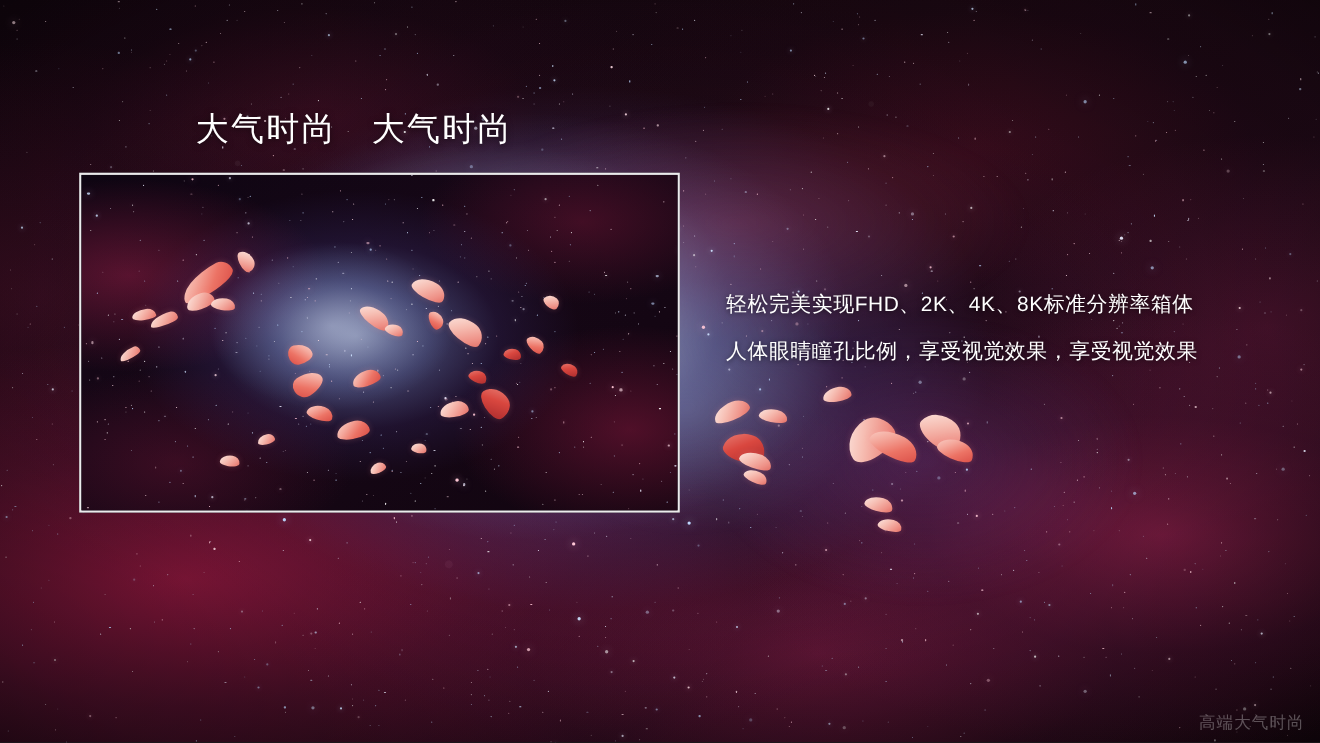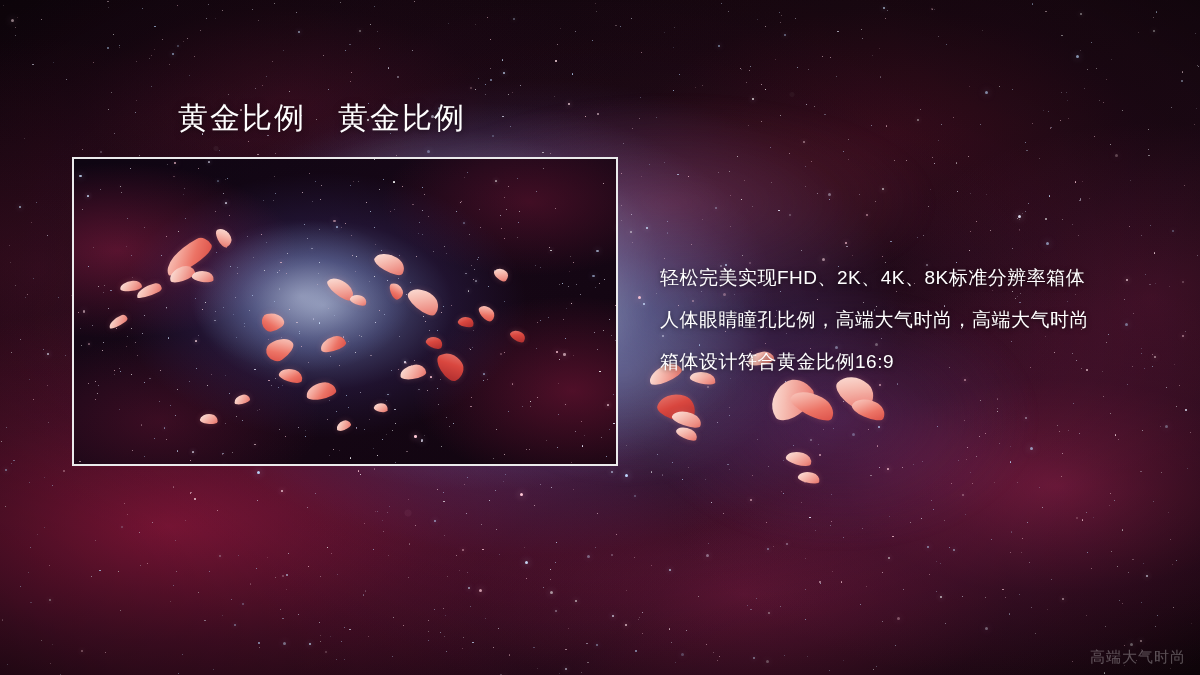--- a/index.html
+++ b/index.html
@@ -1813,23 +1813,22 @@
           <span class="petal pale" style="left:420px;top:110px;width:15px;height:11px;transform:rotate(42deg);"></span>
           <span class="petal dark" style="left:436px;top:172px;width:16px;height:10px;transform:rotate(33deg);"></span>
           <span class="petal pale" style="left:300px;top:244px;width:14px;height:9px;transform:rotate(12deg);"></span>
           <span class="petal pale" style="left:160px;top:236px;width:16px;height:9px;transform:rotate(-12deg);"></span>
           <span class="petal pale" style="left:126px;top:255px;width:18px;height:10px;transform:rotate(8deg);"></span>
           <span class="petal pale" style="left:262px;top:262px;width:15px;height:9px;transform:rotate(-20deg);"></span>
         </div>
     </div>
   </div>
 
-  <div id="title">黄金比例　黄金比例</div>
+  <div id="title">大气时尚　大气时尚</div>
 
   <div id="body-text">
     <div class="line">轻松完美实现FHD、2K、4K、8K标准分辨率箱体</div>
-    <div class="line">人体眼睛瞳孔比例，高端大气时尚，高端大气时尚</div>
-    <div class="line">箱体设计符合黄金比例16:9</div>
+    <div class="line">人体眼睛瞳孔比例，享受视觉效果，享受视觉效果</div>
   </div>
 
   <div id="watermark">高端大气时尚</div>
 
 </div>
 
 </body></html>

